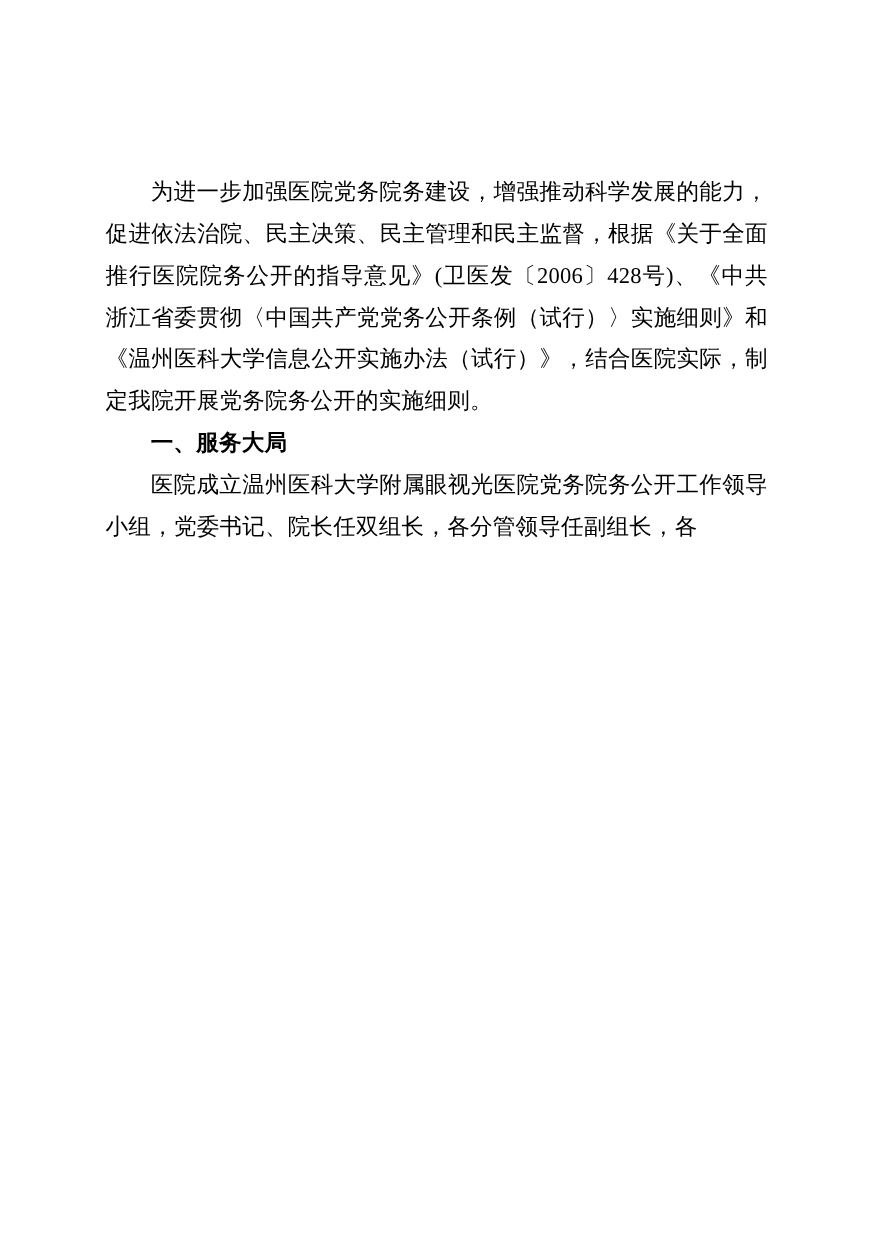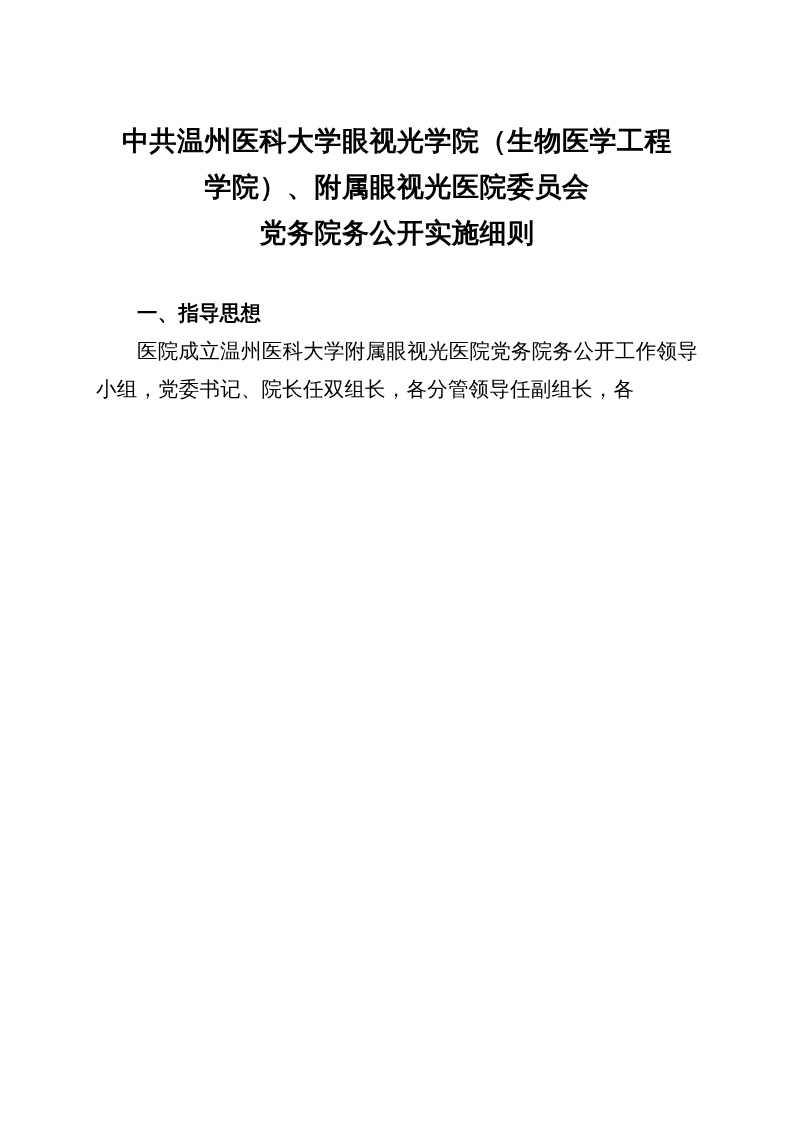--- a/index.html
+++ b/index.html
@@ -56,26 +56,22 @@
   }
   .blk {
     margin-bottom: 0px;
   }
 </style>
 </head>
 <body>
 
 <div class="page">
 
-  <h1 class="doc-title">
-    <span class="line">中共温州医科大学眼视光学院（生物医学工程</span>
-    <span class="line">学院）、附属眼视光医院委员会</span>
-    <span class="line">党务院务公开实施细则</span>
-  </h1>
 
   <div class="title-gap"></div>
 
   <div>
-    <p class="heading-par blk">一、指导思想</p>
+    <p class="body-par blk">为进一步加强医院党务院务建设，增强推动科学发展的能力，促进依法治院、民主决策、民主管理和民主监督，根据《关于全面推行医院院务公开的指导意见》(卫医发〔2006〕428号)、《中共浙江省委贯彻〈中国共产党党务公开条例（试行）〉实施细则》和《温州医科大学信息公开实施办法（试行）》，结合医院实际，制定我院开展党务院务公开的实施细则。</p>
+    <p class="heading-par blk">一、服务大局</p>
     <p class="body-par blk">医院成立温州医科大学附属眼视光医院党务院务公开工作领导小组，党委书记、院长任双组长，各分管领导任副组长，各</p>
   </div>
 
 </div>
 
 </body></html>

